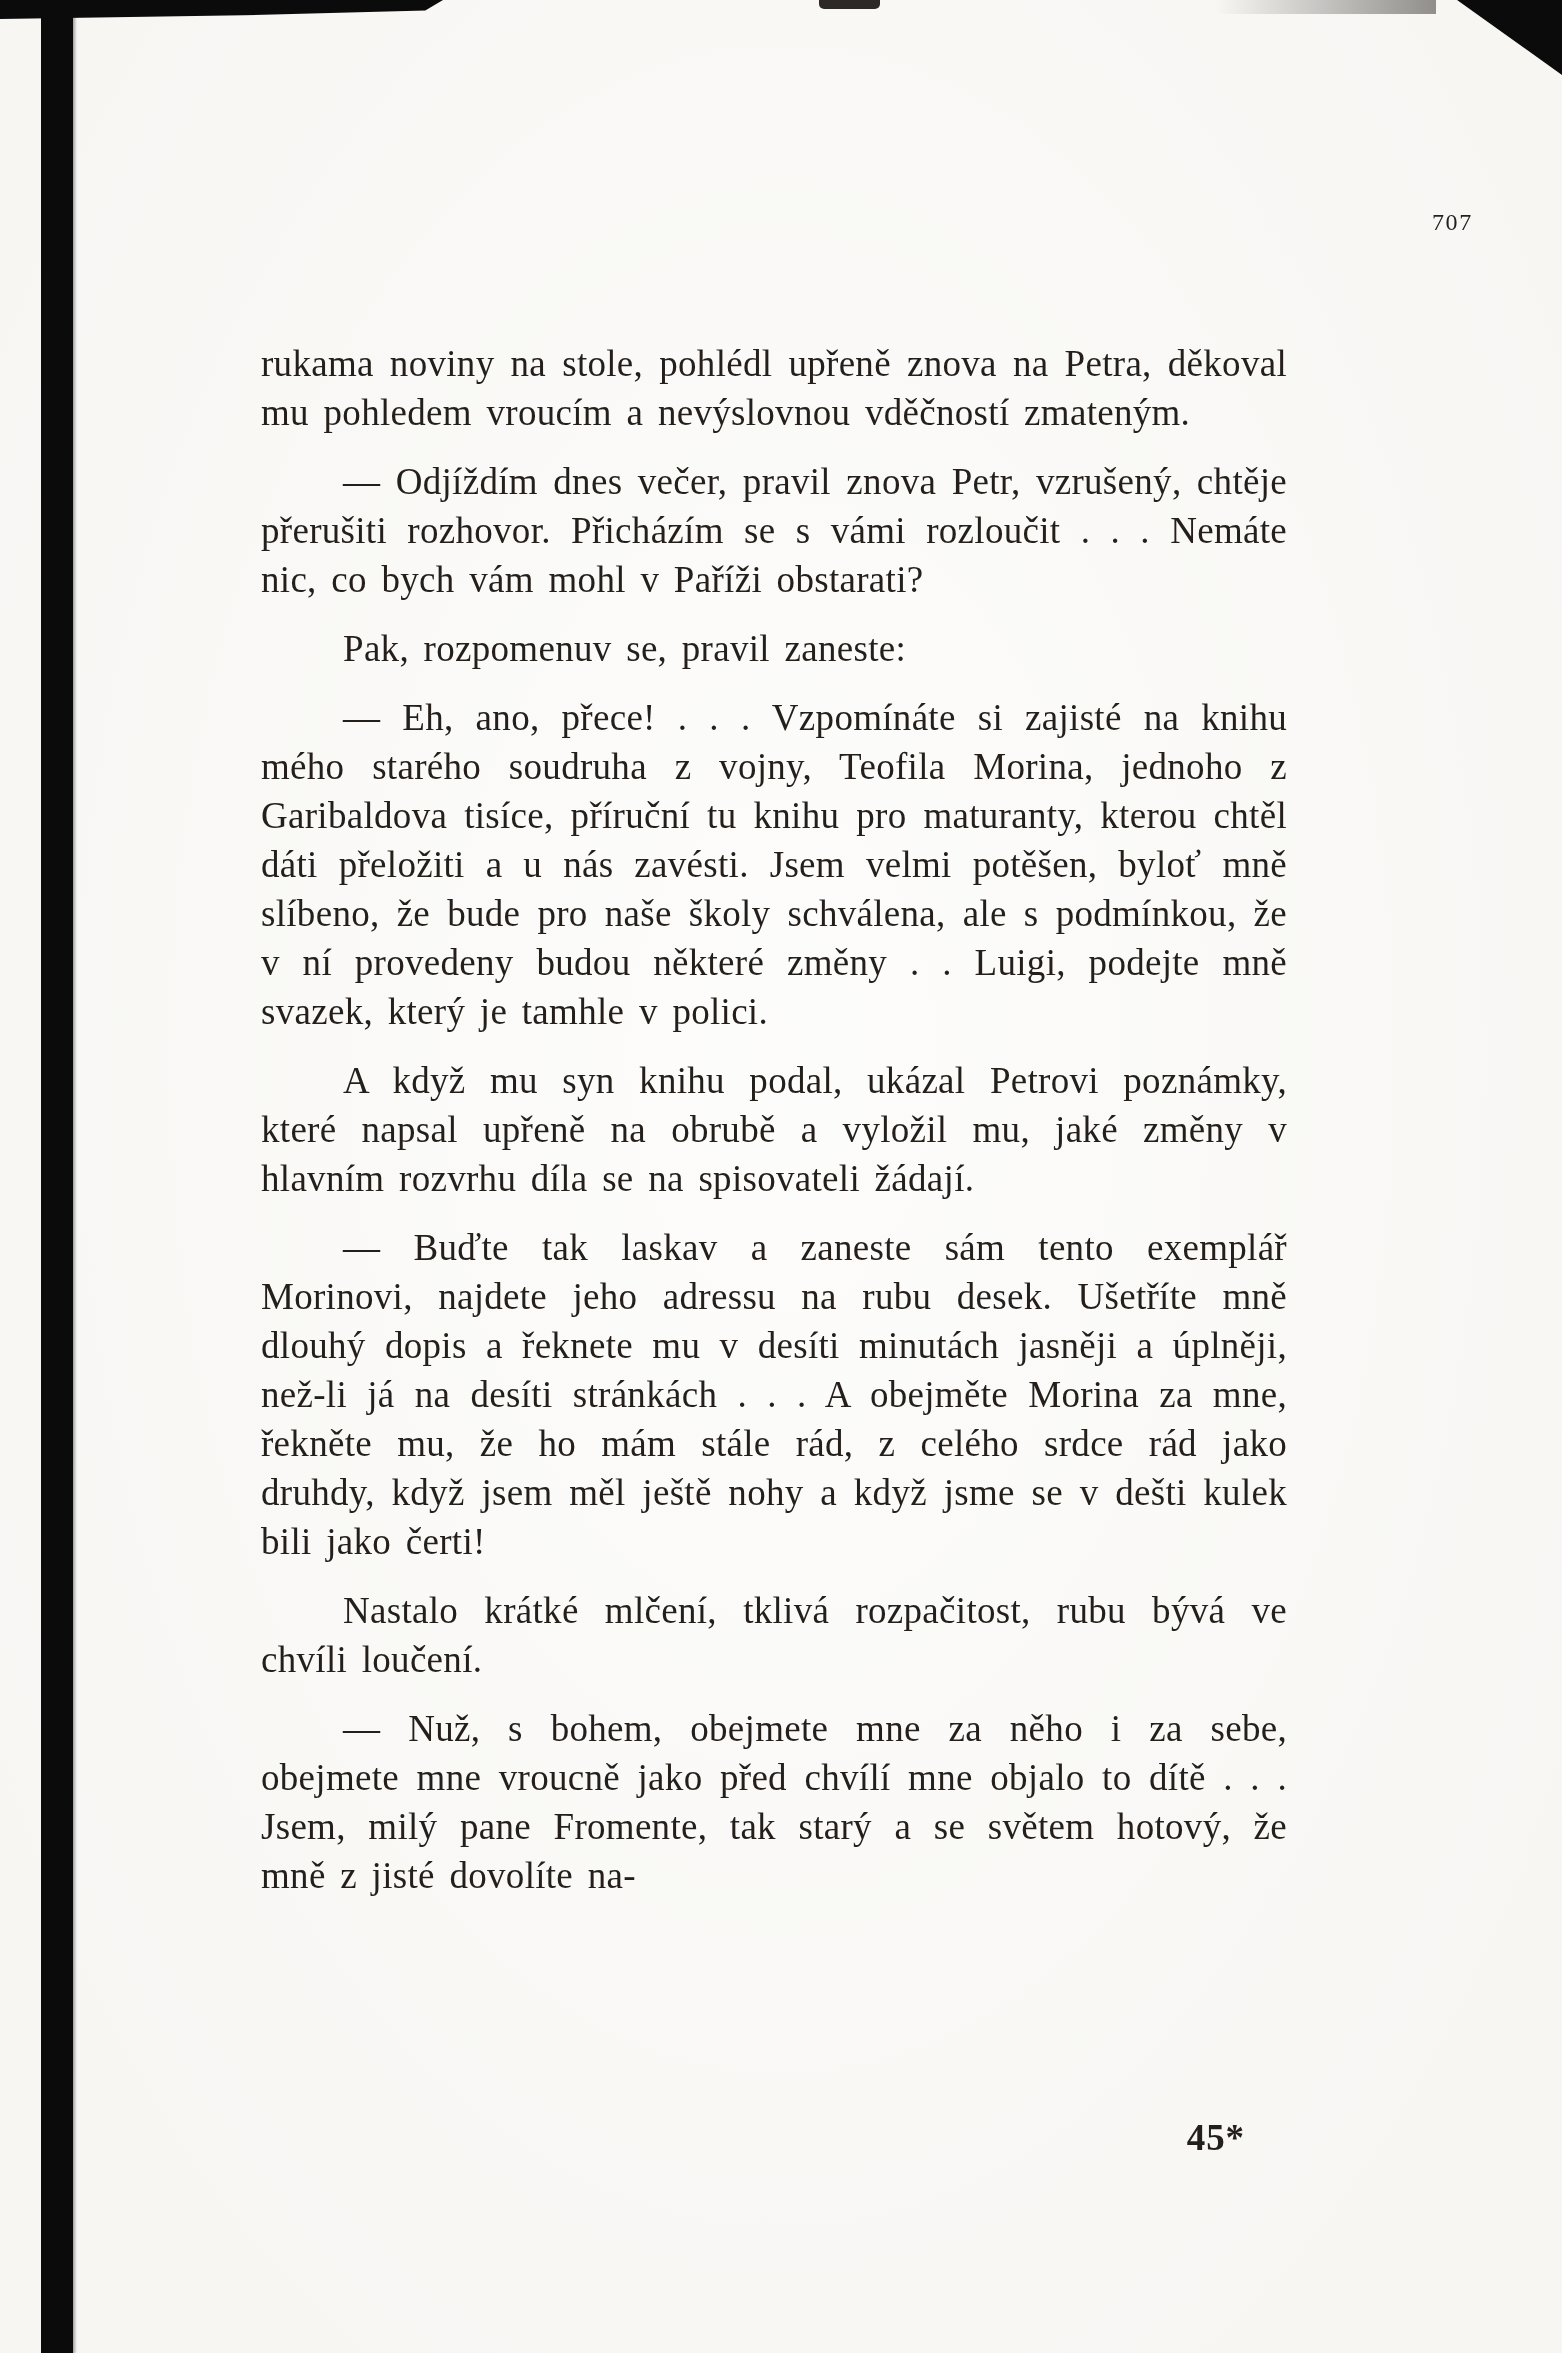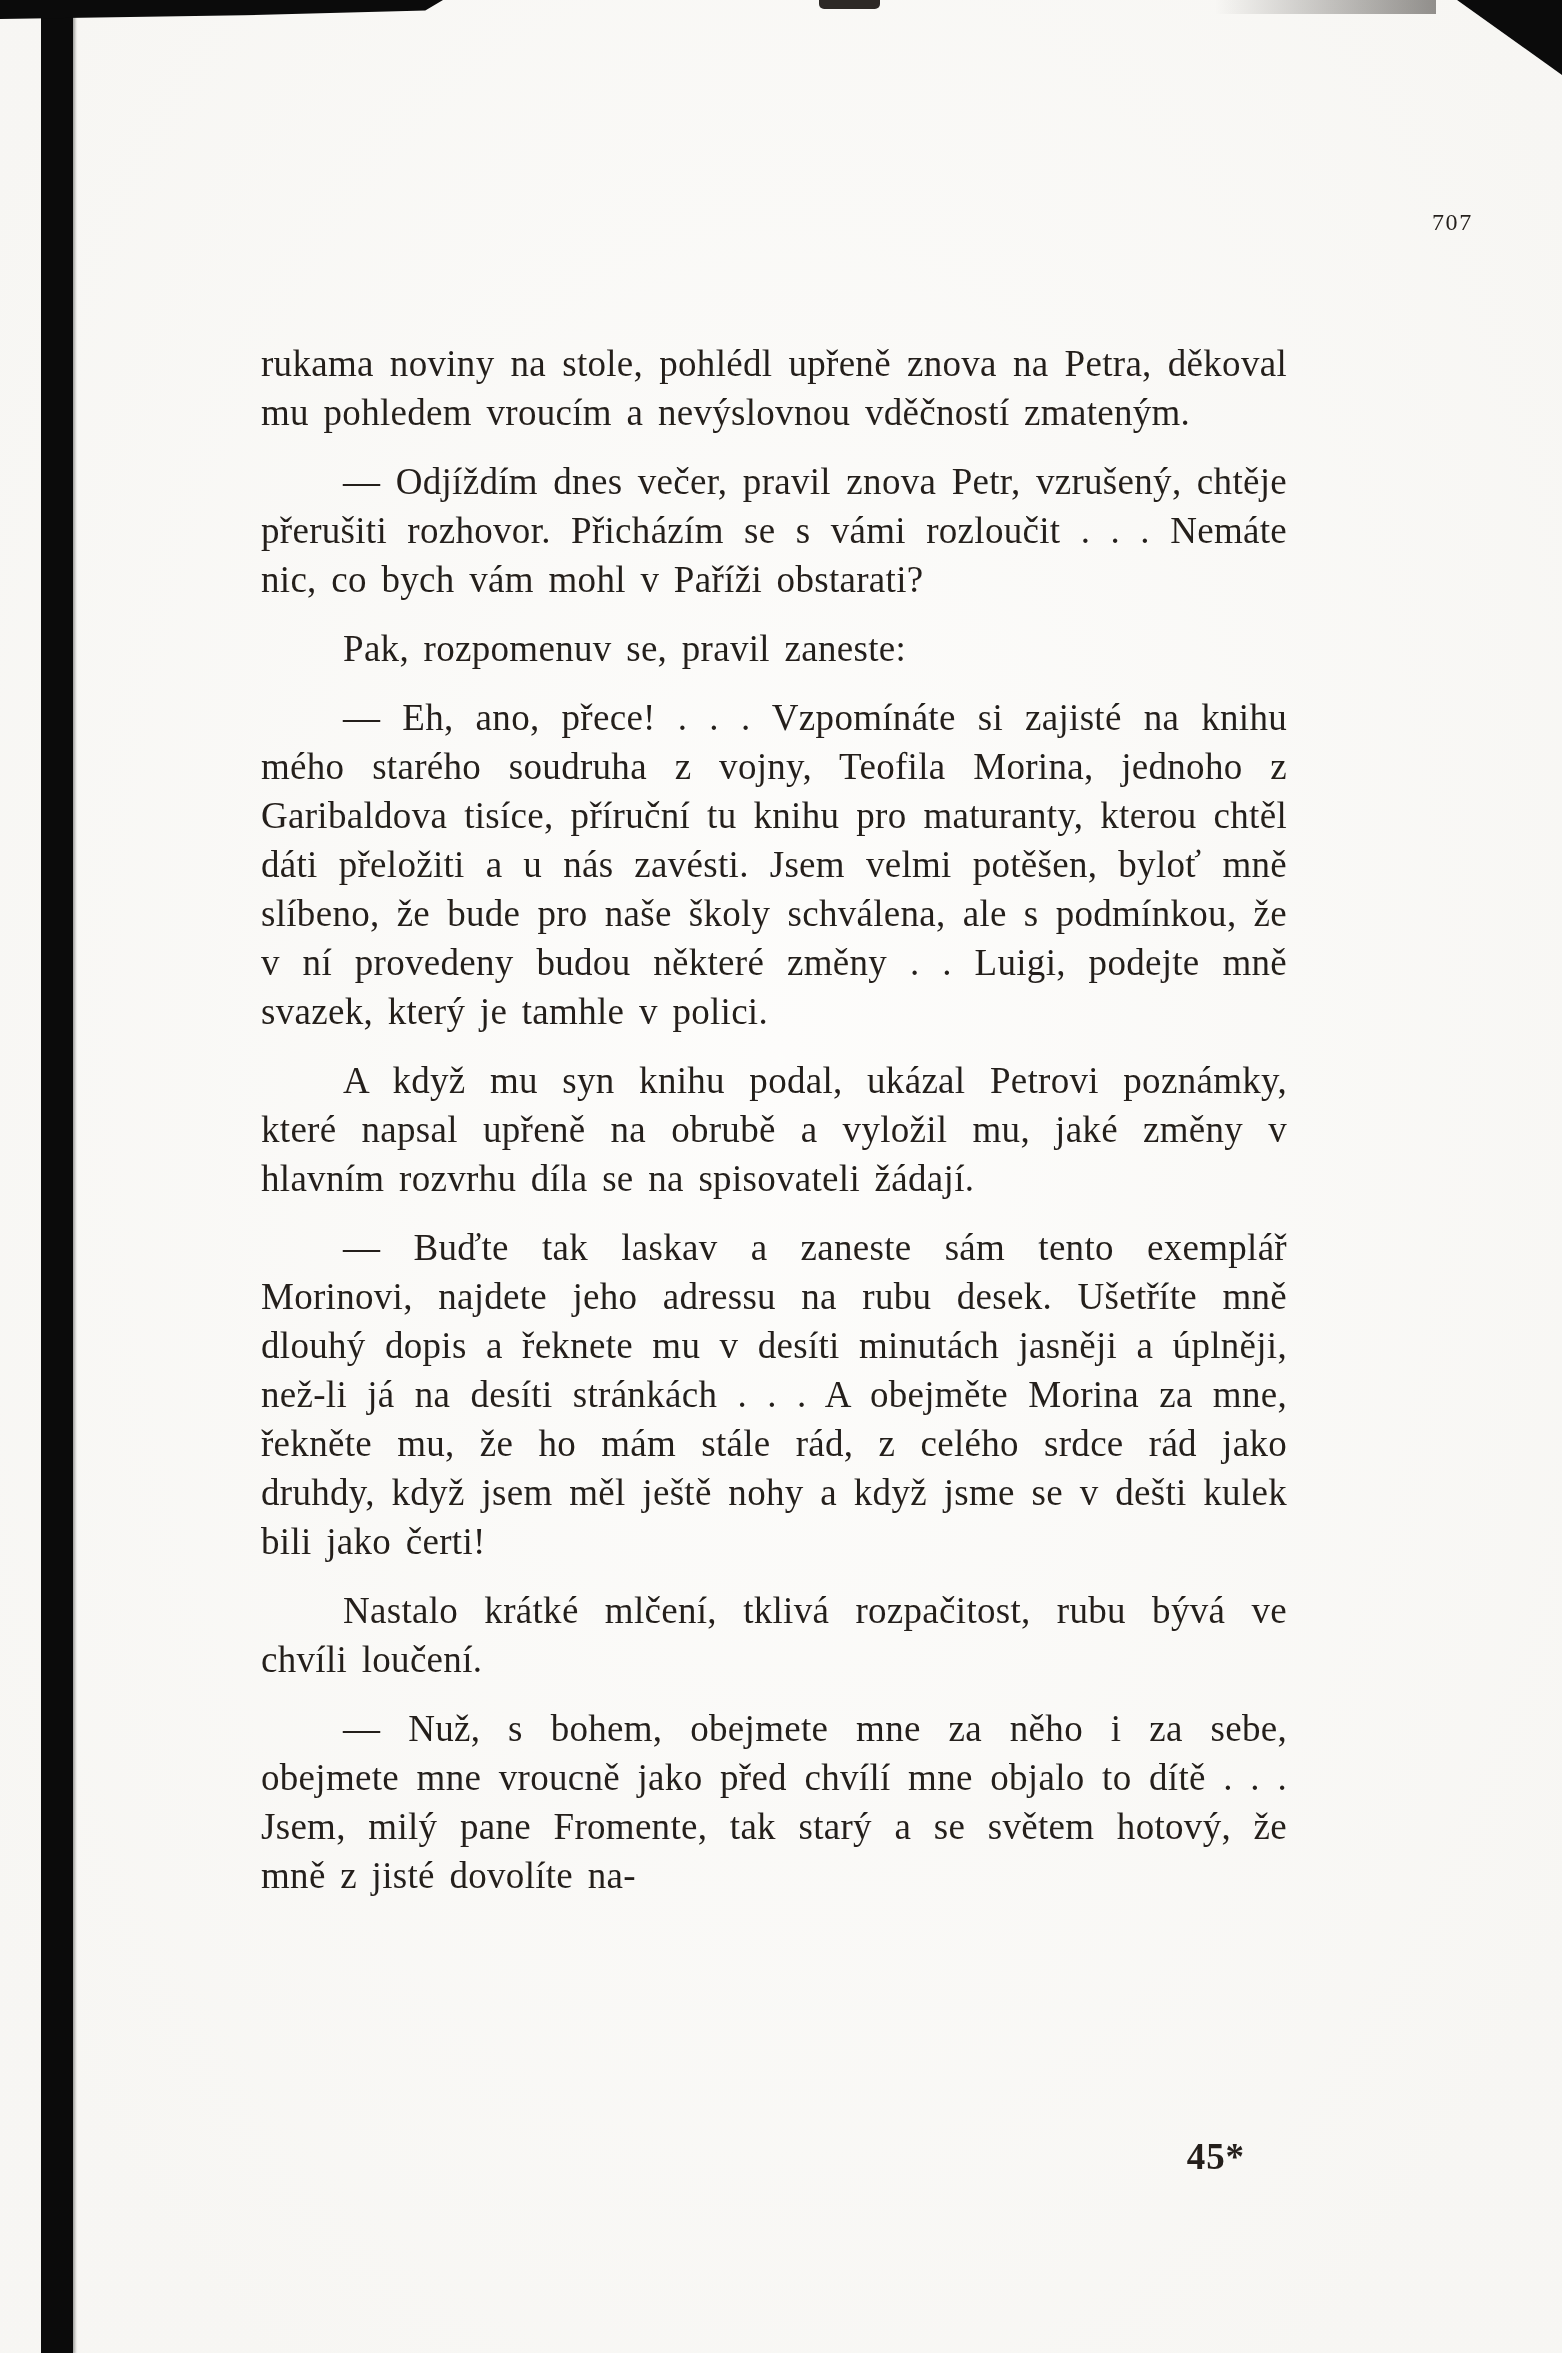--- a/index.html
+++ b/index.html
@@ -54,21 +54,21 @@
   .text-block{
     position:absolute;left:261px;top:339px;width:1026px;
     font-size:37px;line-height:49px;
     letter-spacing:0.3px;word-spacing:5.1px;
     text-align:justify;text-align-last:left;
   }
   .text-block p{margin:0;}
   .text-block p.indent{text-indent:82px;margin-top:20px;}
   .signature-mark{
     position:absolute;top:2116px;right:317px;
-    font-size:37px;font-weight:bold;letter-spacing:0.9px;margin-top:19px;
+    font-size:37px;font-weight:bold;letter-spacing:0.9px;
   }
 </style>
 </head>
 <body>
 
 <div class="scan">
 
   <div class="edge-left"></div>
   <div class="edge-top"></div>
   <div class="edge-top-blob"></div>

